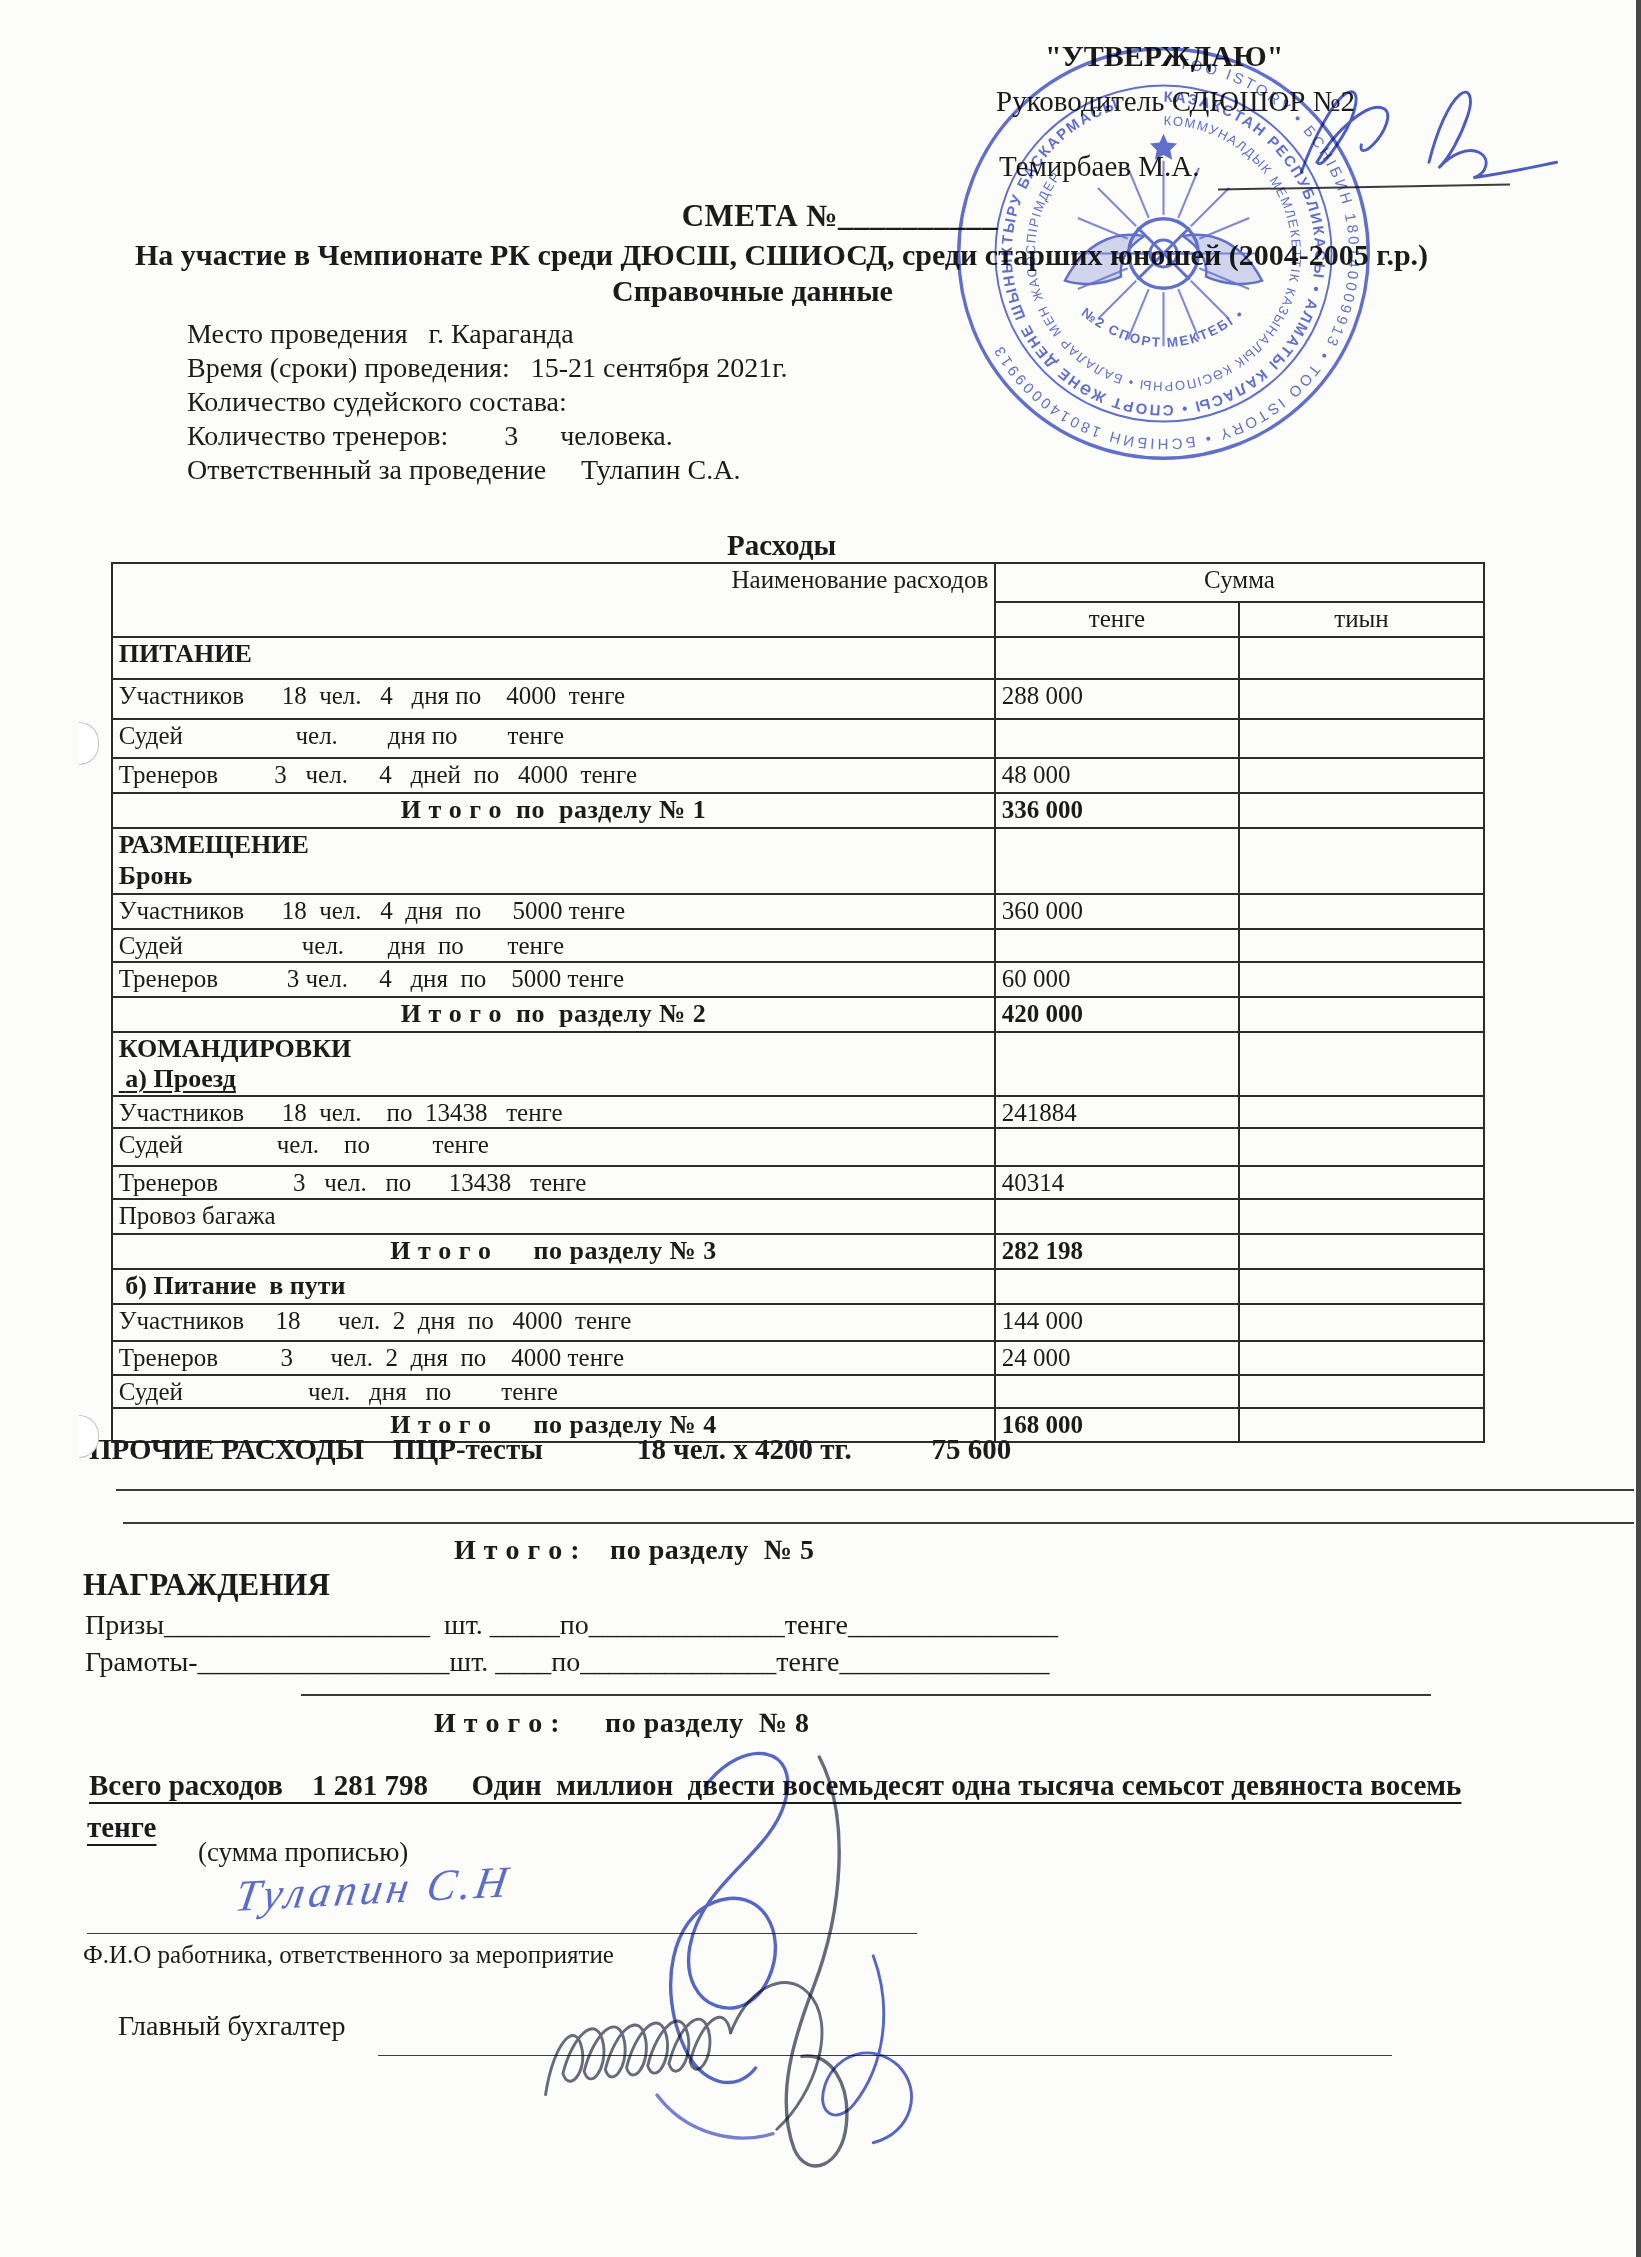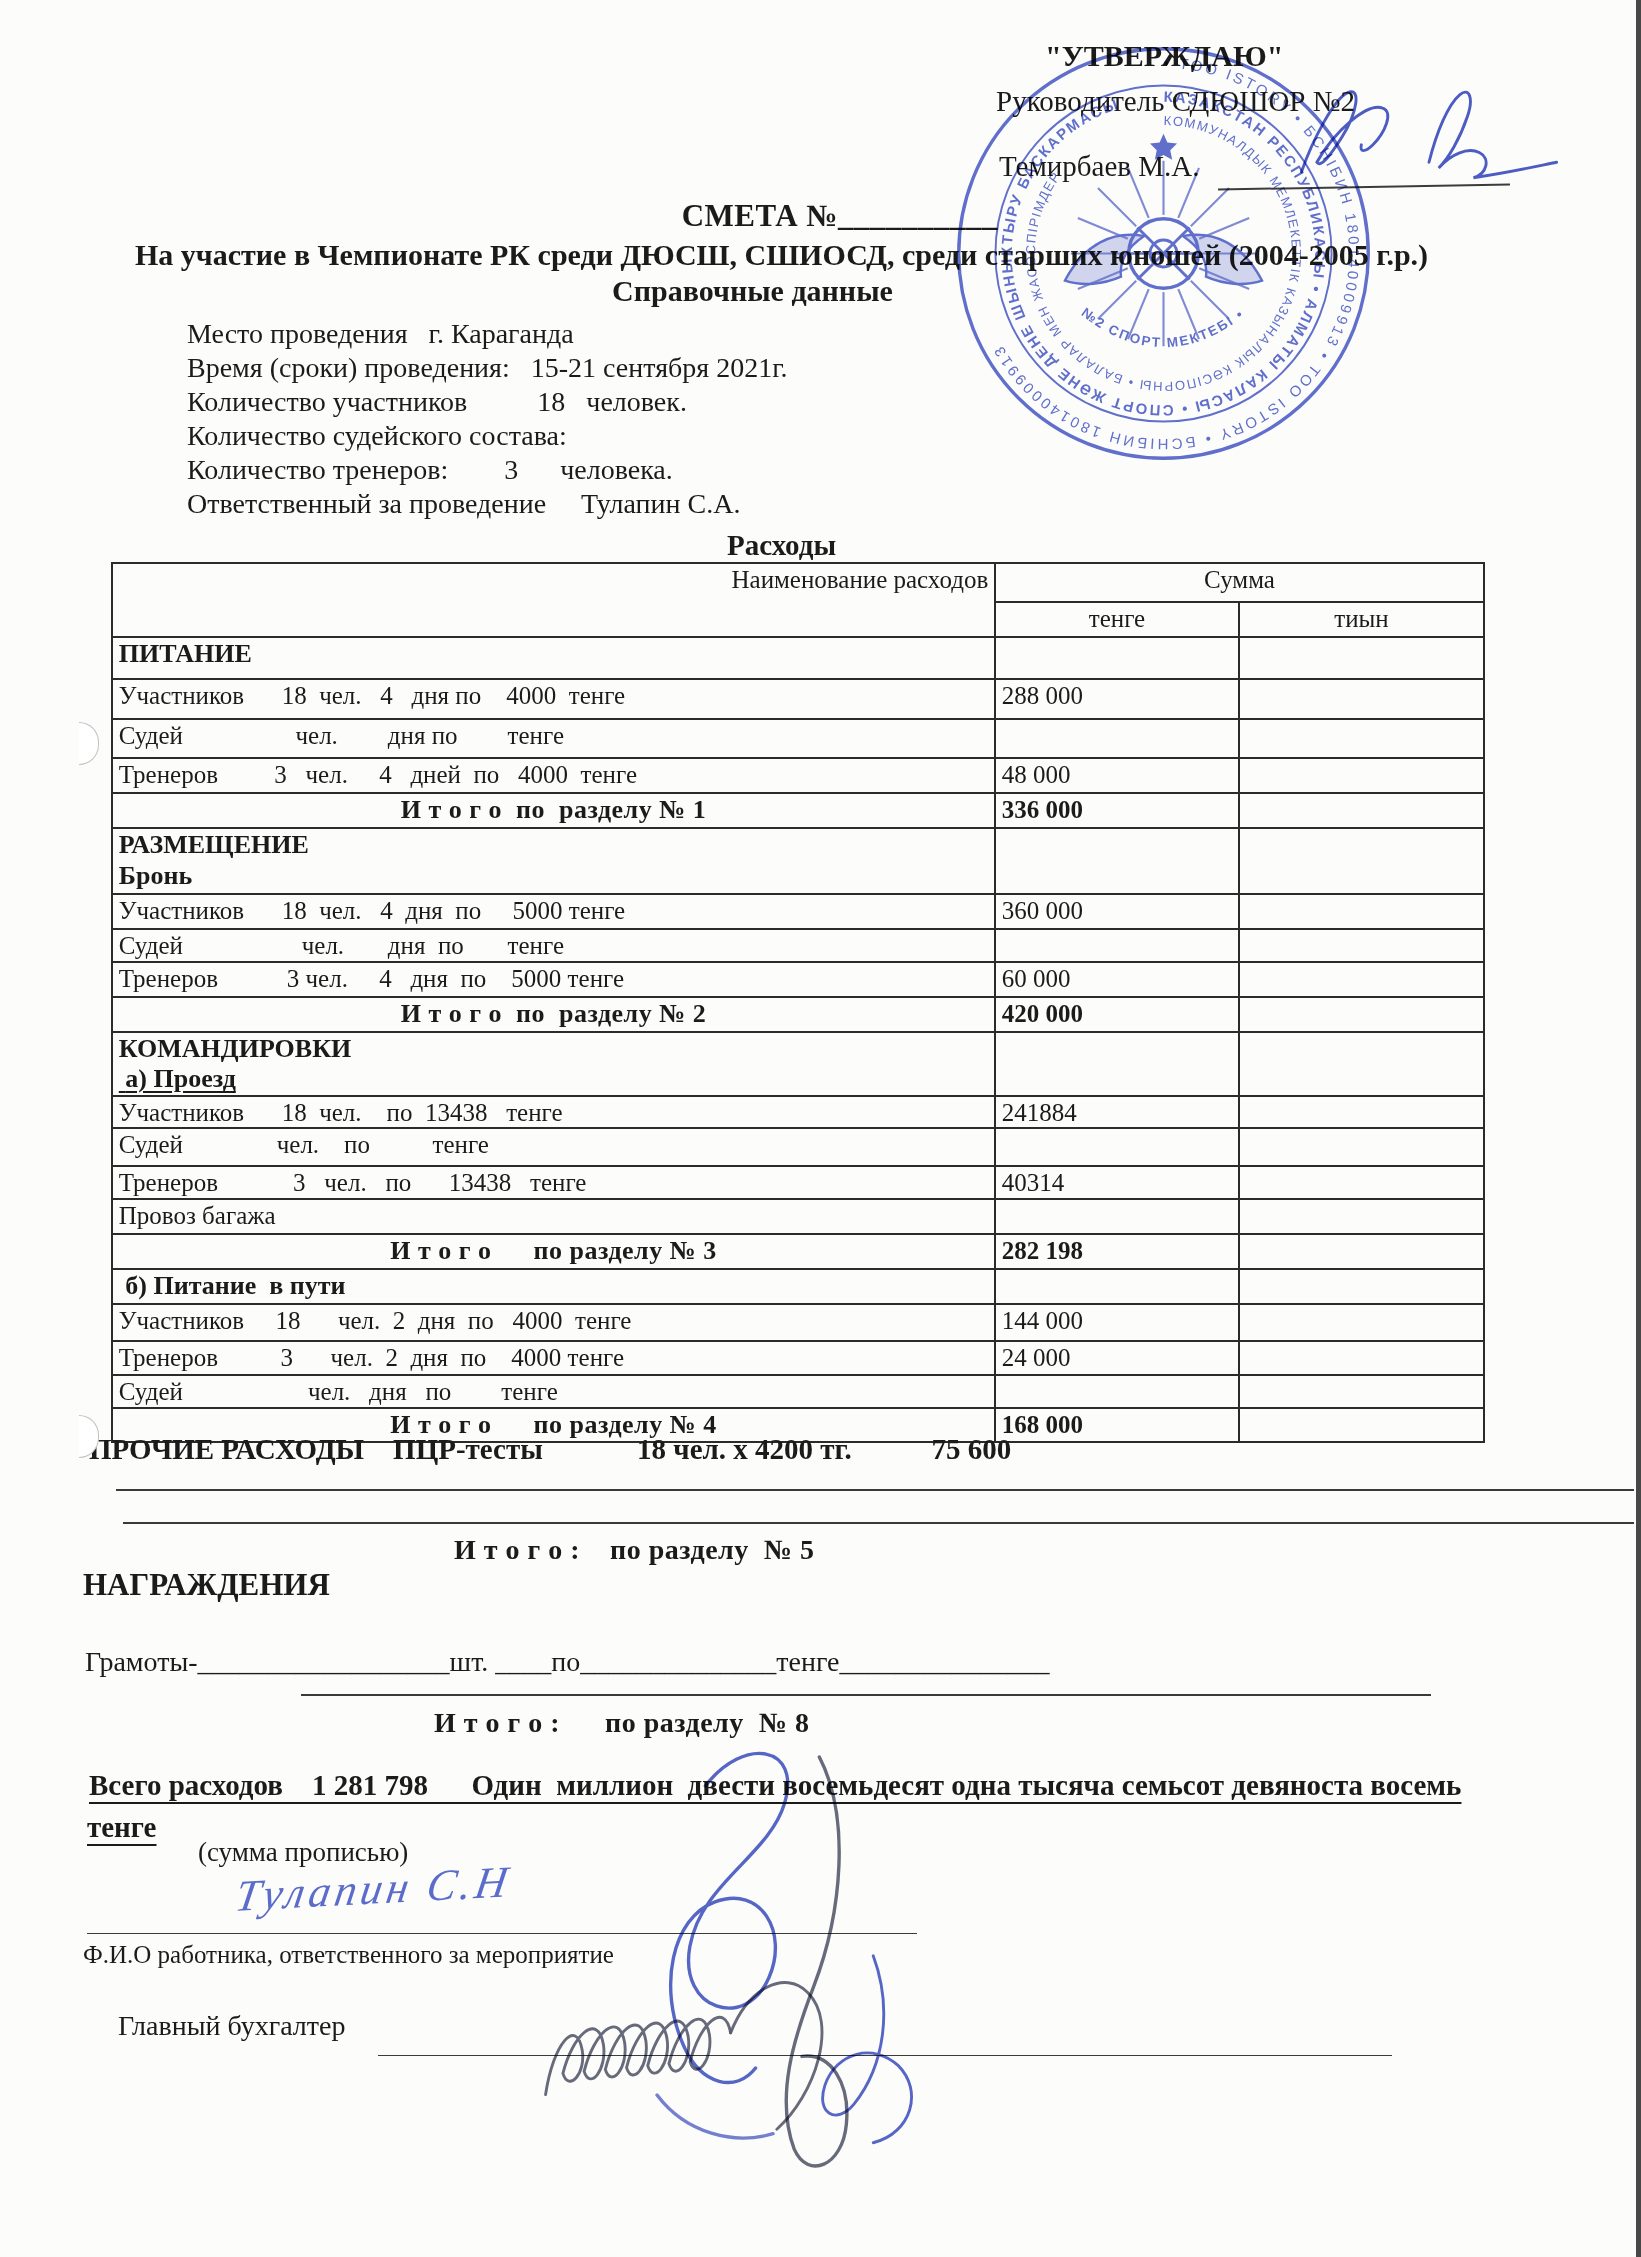--- a/index.html
+++ b/index.html
@@ -65,21 +65,20 @@
   <div class="abs headname" style="left:999px;top:150px;">Темирбаев М.А.</div>
   <div class="hline" style="left:1218px;top:186px;width:292px;transform:rotate(-1deg);"></div>
 
   <div class="center-band smeta" style="top:198px;left:19.3px;">СМЕТА №__________</div>
   <div class="abs subtitle" style="left:135px;top:238px;">На участие в Чемпионате РК среди ДЮСШ, СШИОСД, среди старших юношей (2004-2005 г.р.)</div>
   <div class="center-band subsection" style="top:274px;left:-68px;">Справочные данные</div>
 
   <div class="abs" style="left:187px;top:317px;">
     <div class="infoline">Место проведения   г. Караганда</div>
     <div class="infoline">Время (сроки) проведения:   15-21 сентября 2021г.</div>
-    <div class="infoline">Количество участников          18   человек.</div>
     <div class="infoline">Количество судейского состава:</div>
     <div class="infoline">Количество тренеров:        3      человека.</div>
     <div class="infoline">Ответственный за проведение     Тулапин С.А.</div>
   </div>
 
   <div class="center-band expheading" style="top:529px;left:-39px;">Расходы</div>
 
   <table class="exp">
     <colgroup>
         <col style="width:883px">
@@ -207,20 +206,21 @@
   </tbody>
     </table>
 
   <div class="abs prochie" style="left:89px;top:1433px;">ПРОЧИЕ РАСХОДЫ    ПЦР-тесты             18 чел. х 4200 тг.           75 600</div>
 
   <div class="rule" style="left:116px;top:1489px;width:1518px;"></div>
   <div class="rule" style="left:123px;top:1522px;width:1511px;"></div>
   <div class="abs itogo" style="left:454px;top:1534px;">И т о г о :    по разделу  № 5</div>
 
   <div class="abs awardshead" style="left:83px;top:1567px;">НАГРАЖДЕНИЯ</div>
+  <div class="abs blankline" style="left:85px;top:1609px;">Призы___________________  шт. _____по______________тенге_______________</div>
   <div class="abs blankline" style="left:85px;top:1646px;">Грамоты-__________________шт. ____по______________тенге_______________</div>
 
   <div class="rule" style="left:301px;top:1694px;width:1130px;"></div>
   <div class="abs itogo" style="left:434px;top:1707px;">И т о г о :      по разделу  № 8</div>
 
   <div class="abs grand" style="left:89px;top:1769px;max-width:1545px;">Всего расходов    1 281 798      Один  миллион  двести восемьдесят одна тысяча семьсот девяноста восемь</div>
   <div class="abs grand" style="left:87px;top:1811px;">тенге</div>
 
   <div class="abs note" style="left:198px;top:1837px;">(сумма прописью)</div>
 

